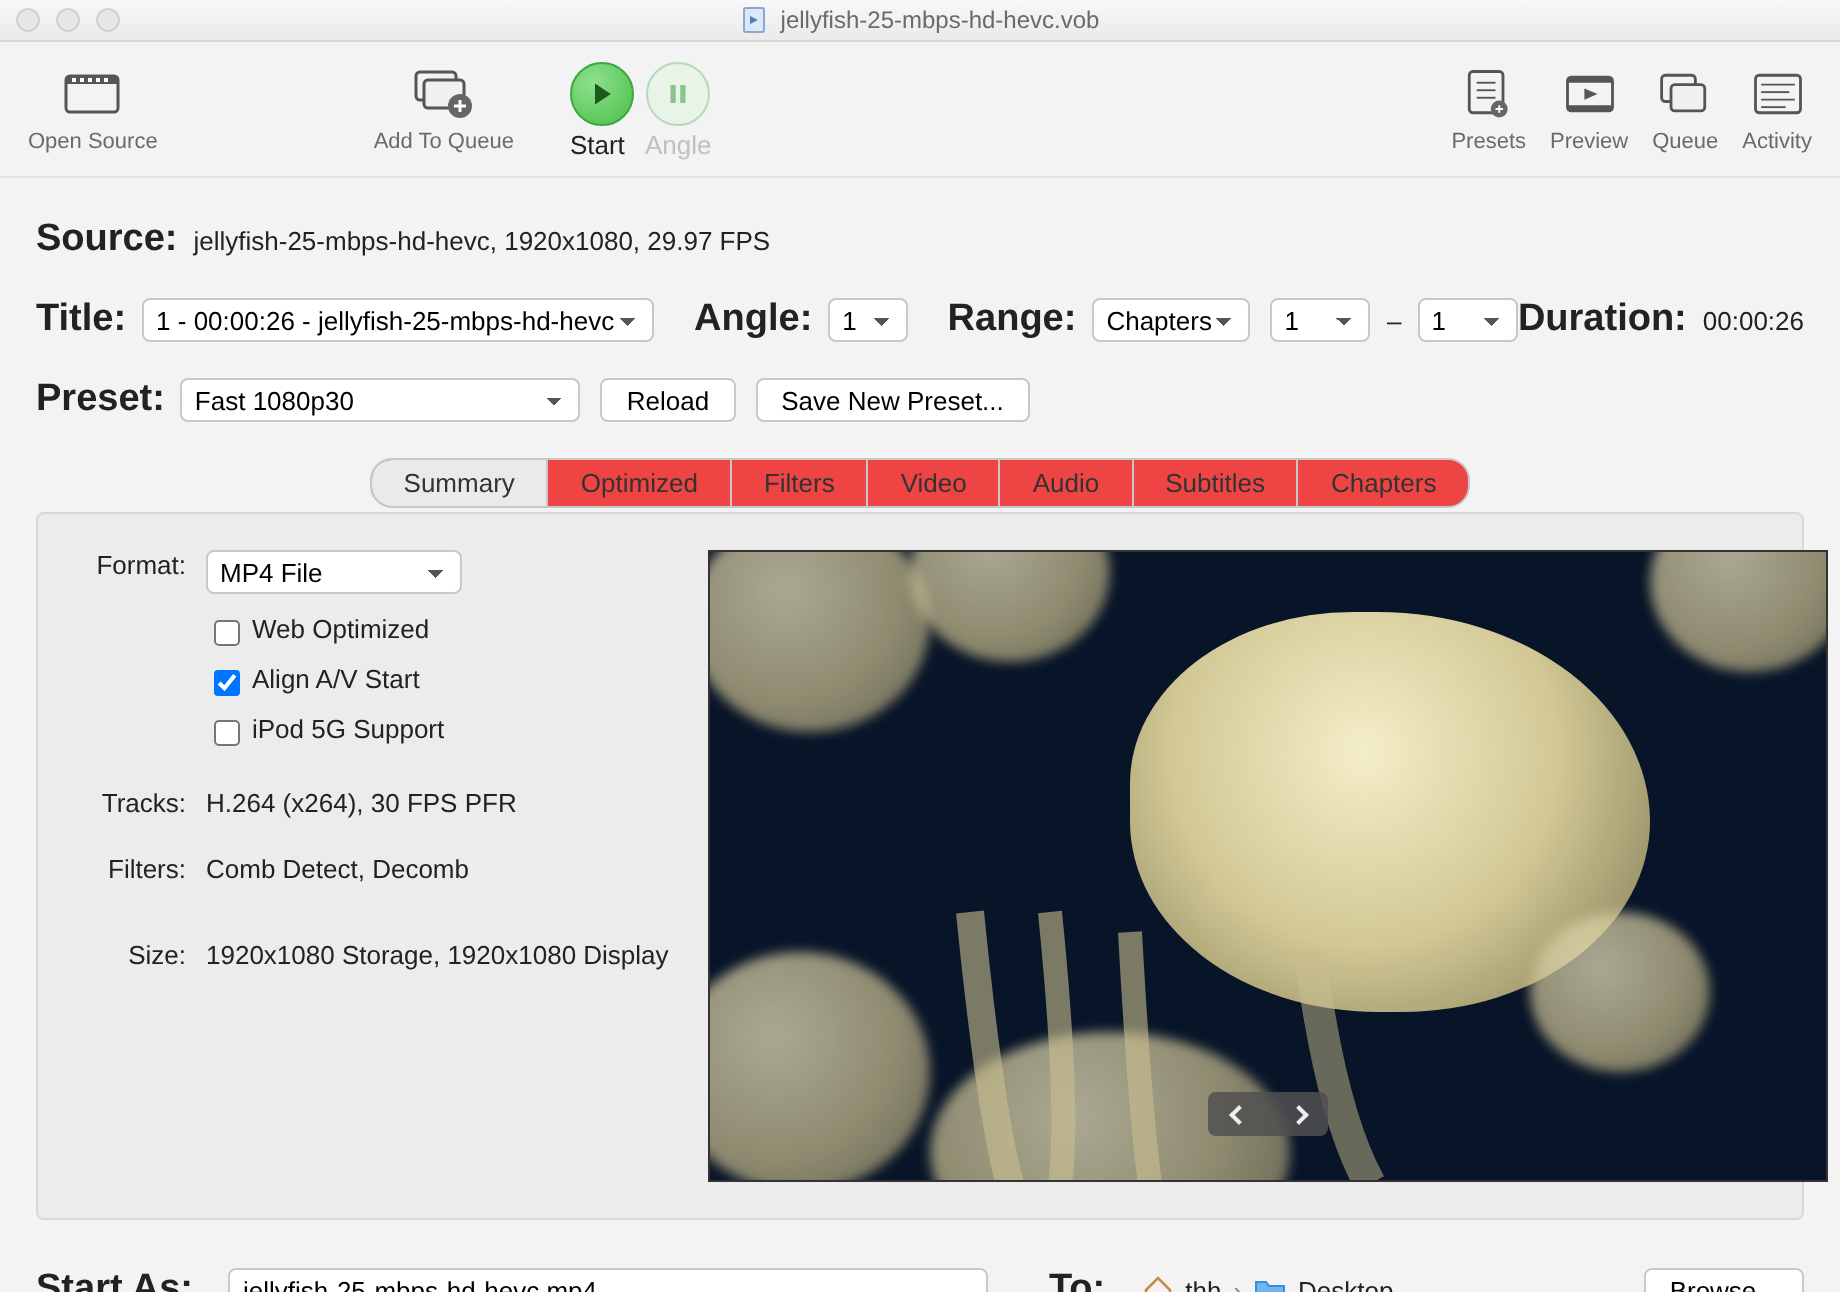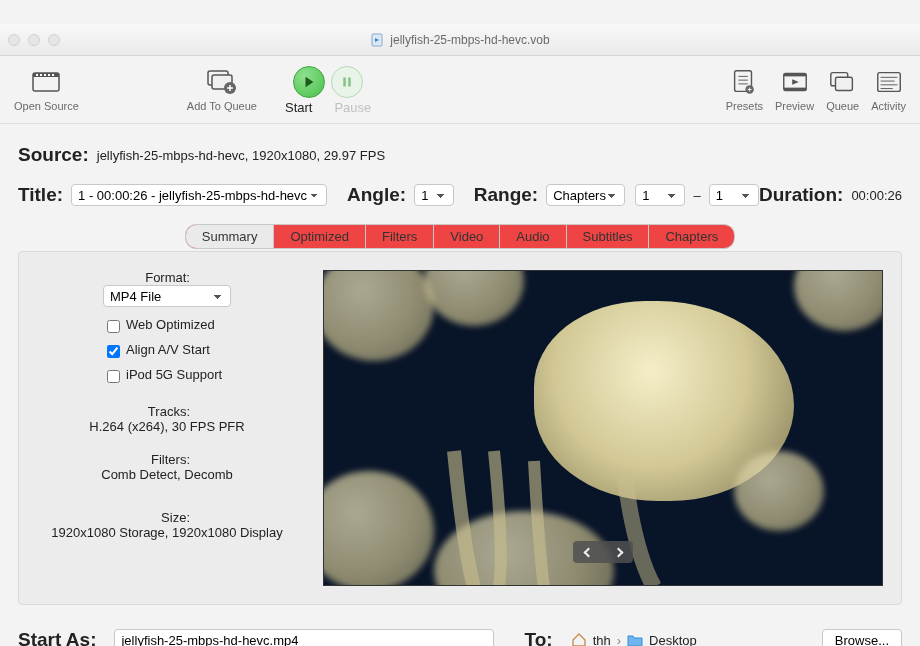--- a/index.html
+++ b/index.html
@@ -9,28 +9,27 @@
     font-size: 13px;
     color: #222;
     background: #f3f3f3;
     width: 920px;
     height: 646px;
     overflow: hidden;
   }
 
   
   .titlebar {
-    height: 32px;
+    height: 21px;
     display: flex;
     align-items: center;
     padding: 0 8px;
     background: linear-gradient(#f8f8f8,#eaeaea);
     border-bottom: 1px solid #d5d5d5;
     position: relative;
-    margin-top: 24px;
   }
   .traffic-lights { display: flex; gap: 8px; }
   .traffic-light {
     width: 12px; height: 12px; border-radius: 50%;
     background: #e6e6e6; border: 0.5px solid #d0d0d0;
   }
   .title-center {
     position: absolute; left: 0; right: 0;
     display: flex; justify-content: center; align-items: center; gap: 6px;
     font-size: 12px; color: #6a6a6a;
@@ -53,21 +52,21 @@
     font-size: 11px; color: #6a6a6a;
     margin-right: 28px;
     cursor: pointer;
   }
   .tb-right .tb-item { margin-right: 0; margin-left: 12px; }
   .tb-icon { width: 32px; height: 32px; display: flex; align-items: center; justify-content: center; }
   .tb-label { margin-top: 2px; }
 
   .tb-group { display: flex; flex-direction: column; align-items: center; }
   .tb-group-icons { display: flex; gap: 6px; }
-  .tb-group-labels { display: flex; gap: 22px; margin-top: 2px; }
+  .tb-group-labels { display: flex; gap: 10px; margin-top: 2px; }
   .tb-round-btn {
     width: 32px; height: 32px; border-radius: 50%;
     border: 1px solid #b8d8b8;
     display: flex; align-items: center; justify-content: center;
     cursor: pointer;
     background: #fff;
   }
   .play-btn { background: radial-gradient(circle at 35% 30%, #8fe08f, #48c048); border: 1px solid #3aa83a; }
   .pause-btn { background: #e8f4e8; }
   .pause-label { color: #c0c0c0; }
@@ -103,21 +102,21 @@
   .tab:last-child { border-right: none; }
   .tab.active { background: #eaeaea; }
 
   
   .panel {
     background: #ececec; border: 1px solid #d8d8d8; border-radius: 4px;
     margin-top: 2px; padding: 18px; display: flex; gap: 20px;
   }
   .panel-left { flex: 0 0 260px; }
   .panel-right { flex: 1; display: flex; justify-content: flex-end; }
-  .form-row { display: flex; align-items: center; margin-bottom: 10px; flex-direction: column; }
+  .form-row { display: flex; align-items: flex-start; margin-bottom: 10px; }
   .form-label { width: 56px; text-align: right; font-size: 13px; margin-right: 10px; color: #222; }
   .form-val { font-size: 13px; }
   .checkbox-row { display: flex; align-items: flex-start; margin-bottom: 6px; margin-left: 66px; font-size: 13px; }
   .checkbox-row input { margin-right: 6px; }
 
   
   .preview {
     width: 560px; height: 316px;
     border: 1px solid #333; background: #081428;
     position: relative; overflow: hidden;
@@ -200,21 +199,21 @@
         </div>
         <div class="tb-round-btn pause-btn">
           <svg viewBox="0 0 16 16" width="12" height="12">
               <rect x="3" y="2" width="3.5" height="12" fill="#8ac48a"></rect>
               <rect x="9.5" y="2" width="3.5" height="12" fill="#8ac48a"></rect>
             </svg>
         </div>
       </div>
       <div class="tb-group-labels">
         <span>Start</span>
-        <span class="pause-label">Pause</span>
+        <span class="pause-label">Angle</span>
       </div>
     </div>
   </div>
 
   <div class="tb-right">
     <div class="tb-item">
       <div class="tb-icon">
         <svg viewBox="0 0 32 32" width="30" height="30">
             <rect x="6" y="4" width="18" height="22" rx="2" fill="none" stroke="#555" stroke-width="1.5"></rect>
             <line x1="10" y1="10" x2="20" y2="10" stroke="#555"></line>
@@ -278,20 +277,26 @@
     <span class="label ml2">Range:</span>
     <select class="select" style="width:82px"><option>Chapters</option></select>
     <select class="select ml" style="width:58px"><option>1</option></select>
     <span class="dash">–</span>
     <select class="select" style="width:58px"><option>1</option></select>
 
     <span class="label" style="margin-left:auto">Duration:</span>
     <span class="plain">00:00:26</span>
   </div>
 
+  <div class="row" style="margin-top:18px">
+    <span class="label">Preset:</span>
+    <select class="select" style="width:200px"><option>Fast 1080p30</option></select>
+    <button class="button ml">Reload</button>
+    <button class="button ml">Save New Preset...</button>
+  </div>
 
   <div class="tabs-wrap">
     <div class="tabs">
       <div class="tab active">Summary</div>
       <div class="tab">Optimized</div>
       <div class="tab">Filters</div>
       <div class="tab">Video</div>
       <div class="tab">Audio</div>
       <div class="tab">Subtitles</div>
       <div class="tab">Chapters</div>

